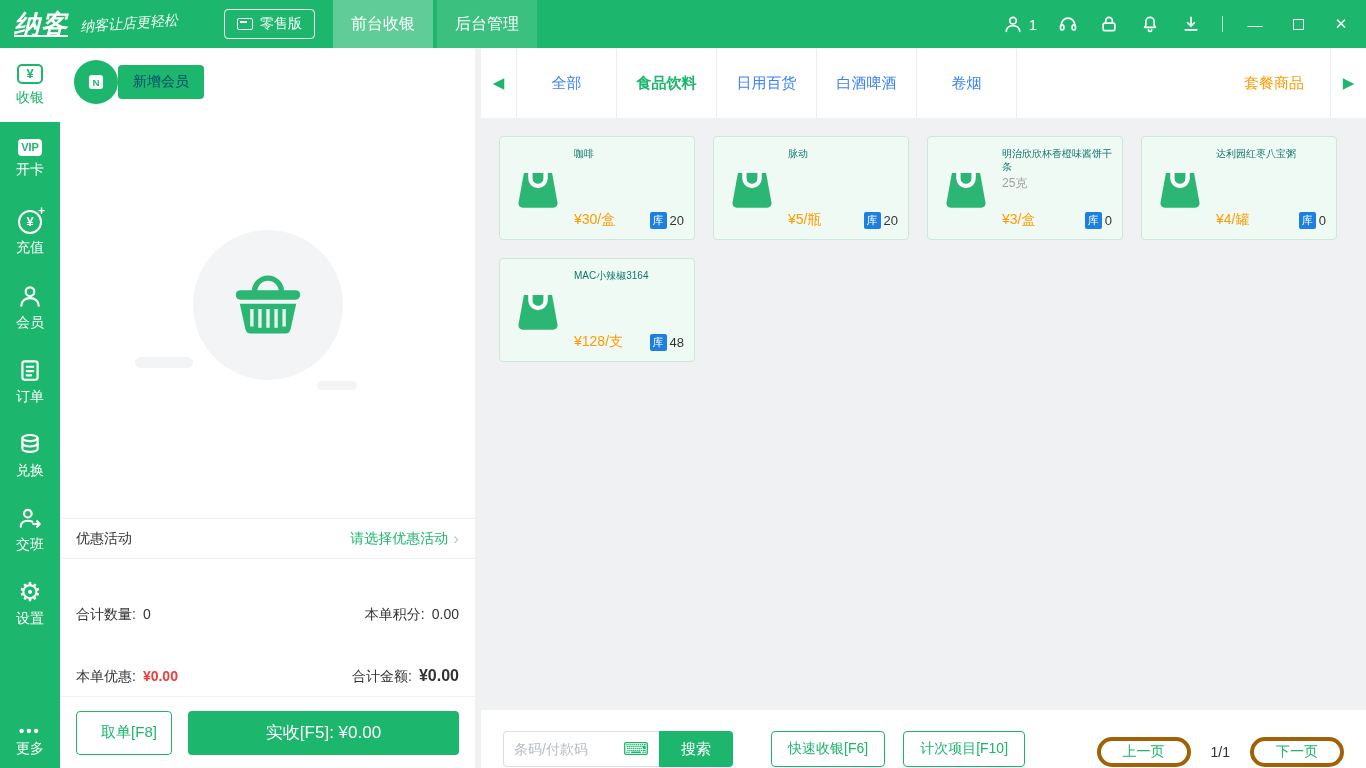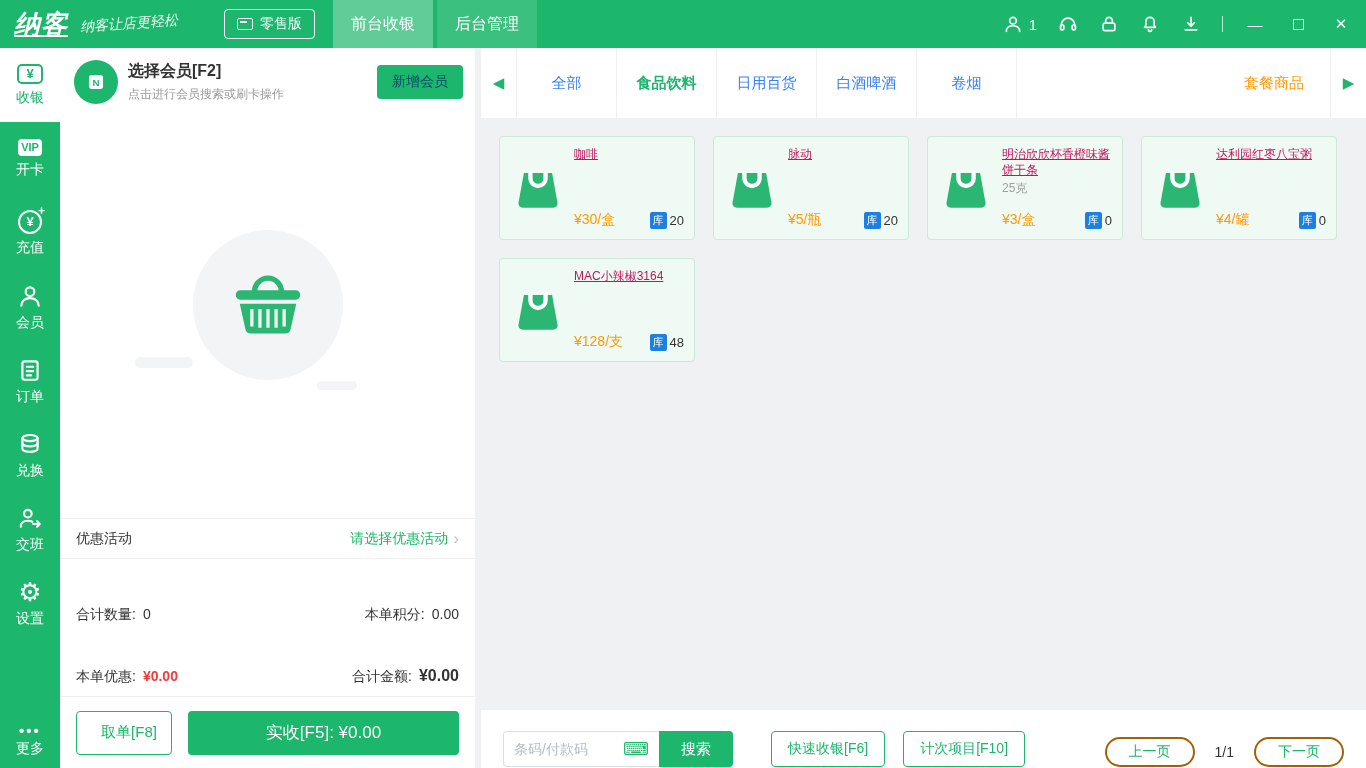--- a/index.html
+++ b/index.html
@@ -101,21 +101,21 @@
   .cat-tab { width:100px; display:flex; align-items:center; justify-content:center; font-size:15px;
     color:#3b82f6; border-right:1px solid #EEE; cursor:pointer; }
   .cat-tab.active { color:#1CB66C; font-weight:bold; }
   .combo-tab { margin-left:auto; display:flex; align-items:center; padding:0 26px;
     color:#FF9A00; font-size:15px; cursor:pointer; }
   .grid { flex:1; padding:18px; display:flex; flex-wrap:wrap; gap:18px; align-content:flex-start; }
   .card { width:196px; height:104px; background:#F0FAF4; border:1px solid #CBE9D8; border-radius:4px;
     display:flex; padding:10px 10px 10px 12px; gap:10px; cursor:pointer; }
   .bag-wrap { flex:0 0 52px; align-self:center; }
   .card-info { flex:1; display:flex; flex-direction:column; min-width:0; }
-  .p-name { font-size:12px; color:#be185d; line-height:1.3;text-decoration:underline; }
+  .p-name { font-size:10px; color:#0f766e; line-height:1.3; }
   .p-spec { font-size:12px; color:#A0A0A0; margin-top:2px; }
   .p-spec:empty { display:none; }
   .p-bottom { margin-top:auto; display:flex; align-items:center; }
   .p-price { color:#FF9A00; font-size:14px; }
   .p-stock { margin-left:auto; display:flex; align-items:center; gap:3px; }
   .stock-badge { width:17px; height:17px; background:#1D7FE0; color:#fff; font-size:11px;
     display:flex; align-items:center; justify-content:center; border-radius:2px; }
   .stock-num { font-size:13px; color:#333; }
 
   
@@ -125,21 +125,21 @@
     border-radius:4px 0 0 4px; padding:0 36px 0 10px; font-size:14px; outline:none; color:#333; }
   .barcode-input::placeholder { color:#B6BBC0; }
   .kb-icon { position:absolute; right:84px; color:#1CB66C; font-size:18px; line-height:1; cursor:pointer; }
   .search-btn { width:74px; height:36px; background:#1CB66C; color:#fff; border:none;
     border-radius:0 4px 4px 0; font-size:15px; cursor:pointer; }
   .outline-btn { height:36px; padding:0 16px; background:#fff; border:1px solid #1CB66C;
     color:#1CB66C; border-radius:4px; font-size:14px; cursor:pointer; }
   .quick-btn { margin-left:38px; }
   .count-btn { margin-left:18px; }
   .pager { margin-left:auto; display:flex; align-items:center; gap:20px; }
-  .page-btn { height:30px; padding:0 22px; background:#fff; border:2px solid #a16207; color:#1CB66C;
+  .page-btn { height:30px; padding:0 22px; background:#fff; border:4px solid #a16207; color:#1CB66C;
     border-radius:16px; font-size:14px; cursor:pointer; }
   .page-ind { font-size:14px; color:#333; }
 </style>
 </head>
 <body>
 
 <div class="app">
 
   <header class="topbar">
     <div class="brand">
@@ -249,24 +249,20 @@
     </aside>
 
     <section class="member-panel">
       <div class="member-header">
         <div class="member-icon">
           <svg viewBox="0 0 24 24" width="26" height="26">
               <rect x="5.5" y="5.5" width="13" height="13" rx="2.5" fill="#fff"></rect>
               <text x="12" y="15.6" text-anchor="middle" font-size="9" font-weight="bold" fill="#1CB66C">N</text>
             </svg>
         </div>
-        <div class="member-text">
-          <div class="member-title">选择会员[F2]</div>
-          <div class="member-sub">点击进行会员搜索或刷卡操作</div>
-        </div>
         <button class="add-member-btn">新增会员</button>
       </div>
 
       <div class="cart-empty">
         <div class="deco deco1"></div>
         <div class="deco deco2"></div>
         <div class="basket-circle">
           <svg viewBox="0 0 64 52" width="86" height="70">
             <path d="M22 16a10 10 0 0 1 20 0" fill="none" stroke="#2BB673" stroke-width="4"></path>
             <rect x="8" y="15" width="48" height="7" rx="3.5" fill="#2BB673"></rect>

